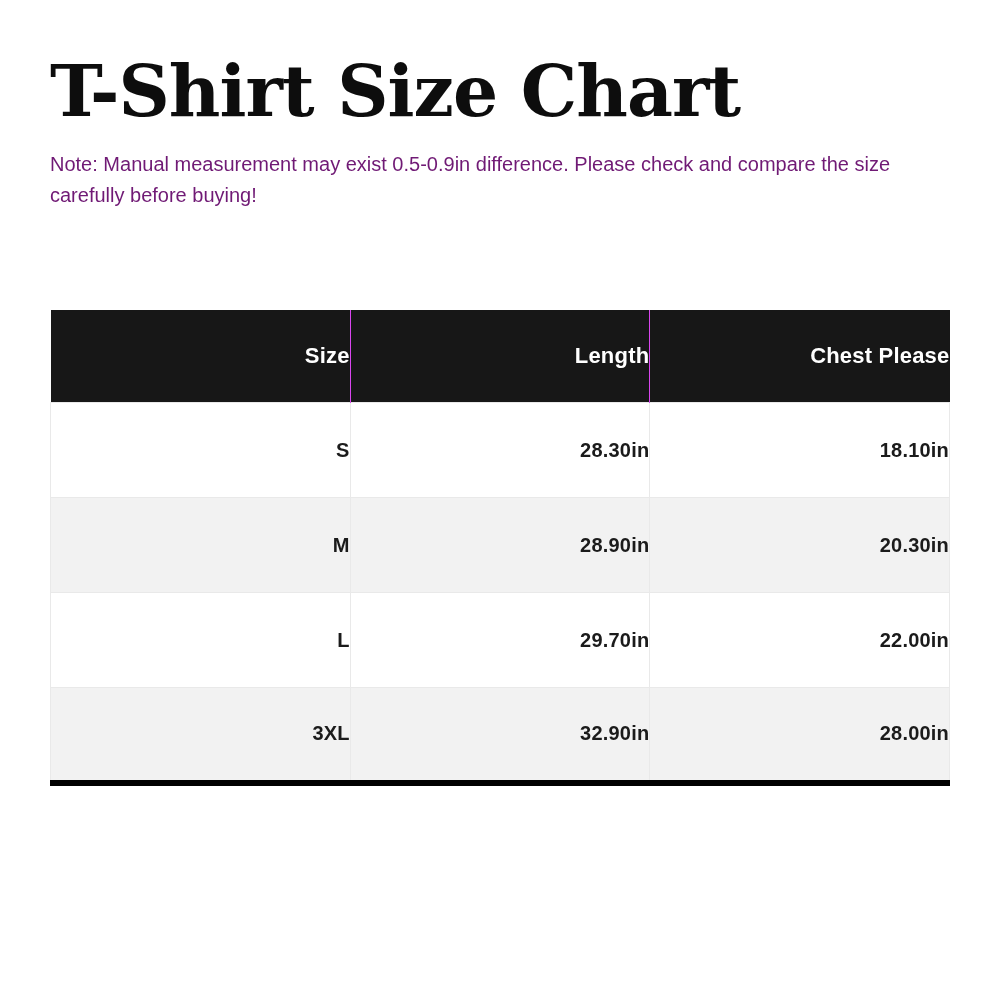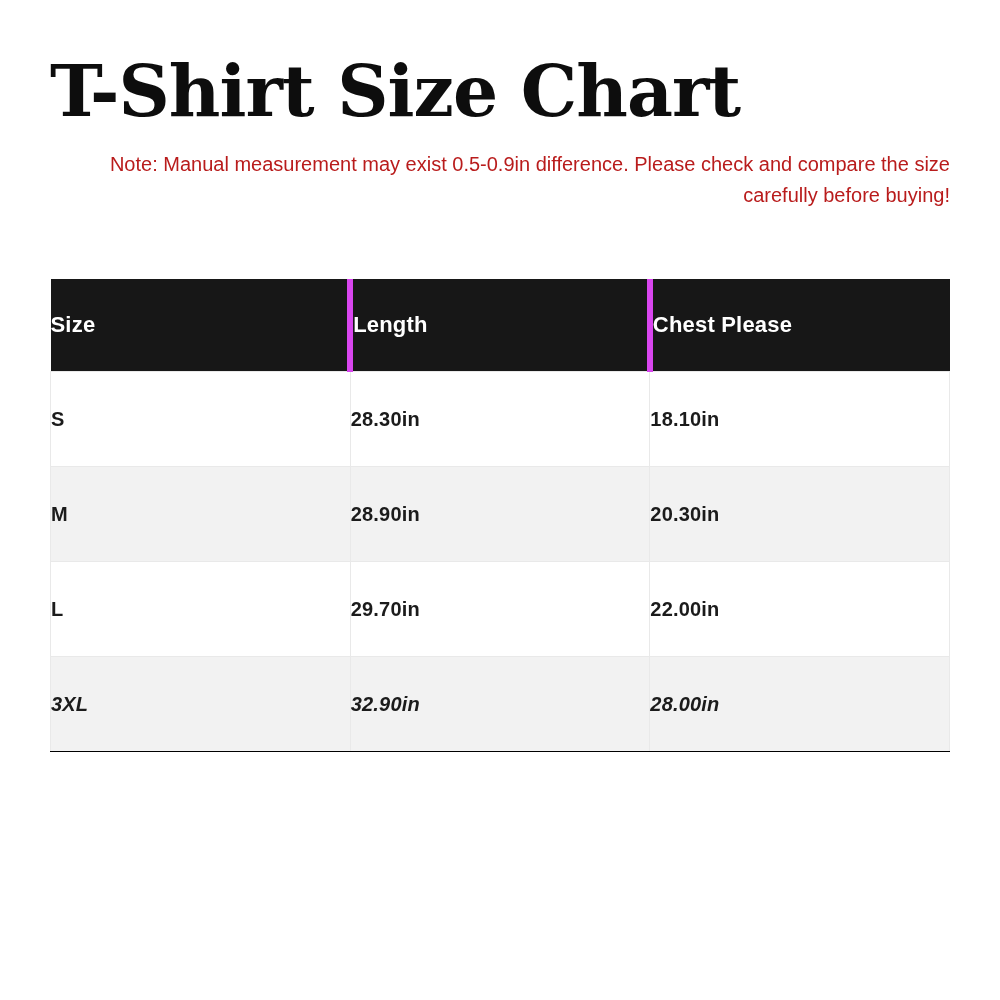--- a/index.html
+++ b/index.html
@@ -23,56 +23,54 @@
     line-height: 1.22;
     color: #0d0d0d;
     letter-spacing: -1px;
     white-space: nowrap;
   }
   .note {
     margin-top: 14px;
     max-width: 900px;
     font-size: 20px;
     line-height: 31px;
-    color: #b91c1c;
-    text-align: right;
+    color: #701a75;
   }
   .size-table {
-    margin-top: 68px;
+    margin-top: 99px;
     width: 900px;
     border-collapse: collapse;
     table-layout: fixed;
-    text-align: left;
+    text-align: right;
   }
   .size-table th {
     background: #171717;
     color: #ffffff;
     height: 93px;
     font-size: 22px;
     font-weight: 600;
     letter-spacing: 0.2px;
   }
   .size-table th + th {
-    border-left: 6px solid #d946ef;
+    border-left: 1px solid #d946ef;
   }
   .size-table td {
     height: 95px;
     font-size: 20px;
     font-weight: 700;
     color: #1b1b1b;
     background: #ffffff;
     border: 1px solid #e9e9e9;
     letter-spacing: 0.2px;
   }
   .size-table tbody tr:nth-child(even) td {
     background: #f2f2f2;
   }
   .size-table tbody tr:last-child td {
-    border-bottom: 1px solid #000000;
-    font-style: italic;
+    border-bottom: 6px solid #000000;
   }
 </style>
 </head>
 <body>
 
 <div class="page">
 
   <h1 class="title">T-Shirt Size Chart</h1>
 
   <p class="note">Note: Manual measurement may exist 0.5-0.9in difference. Please check and compare the size carefully before buying!</p>

